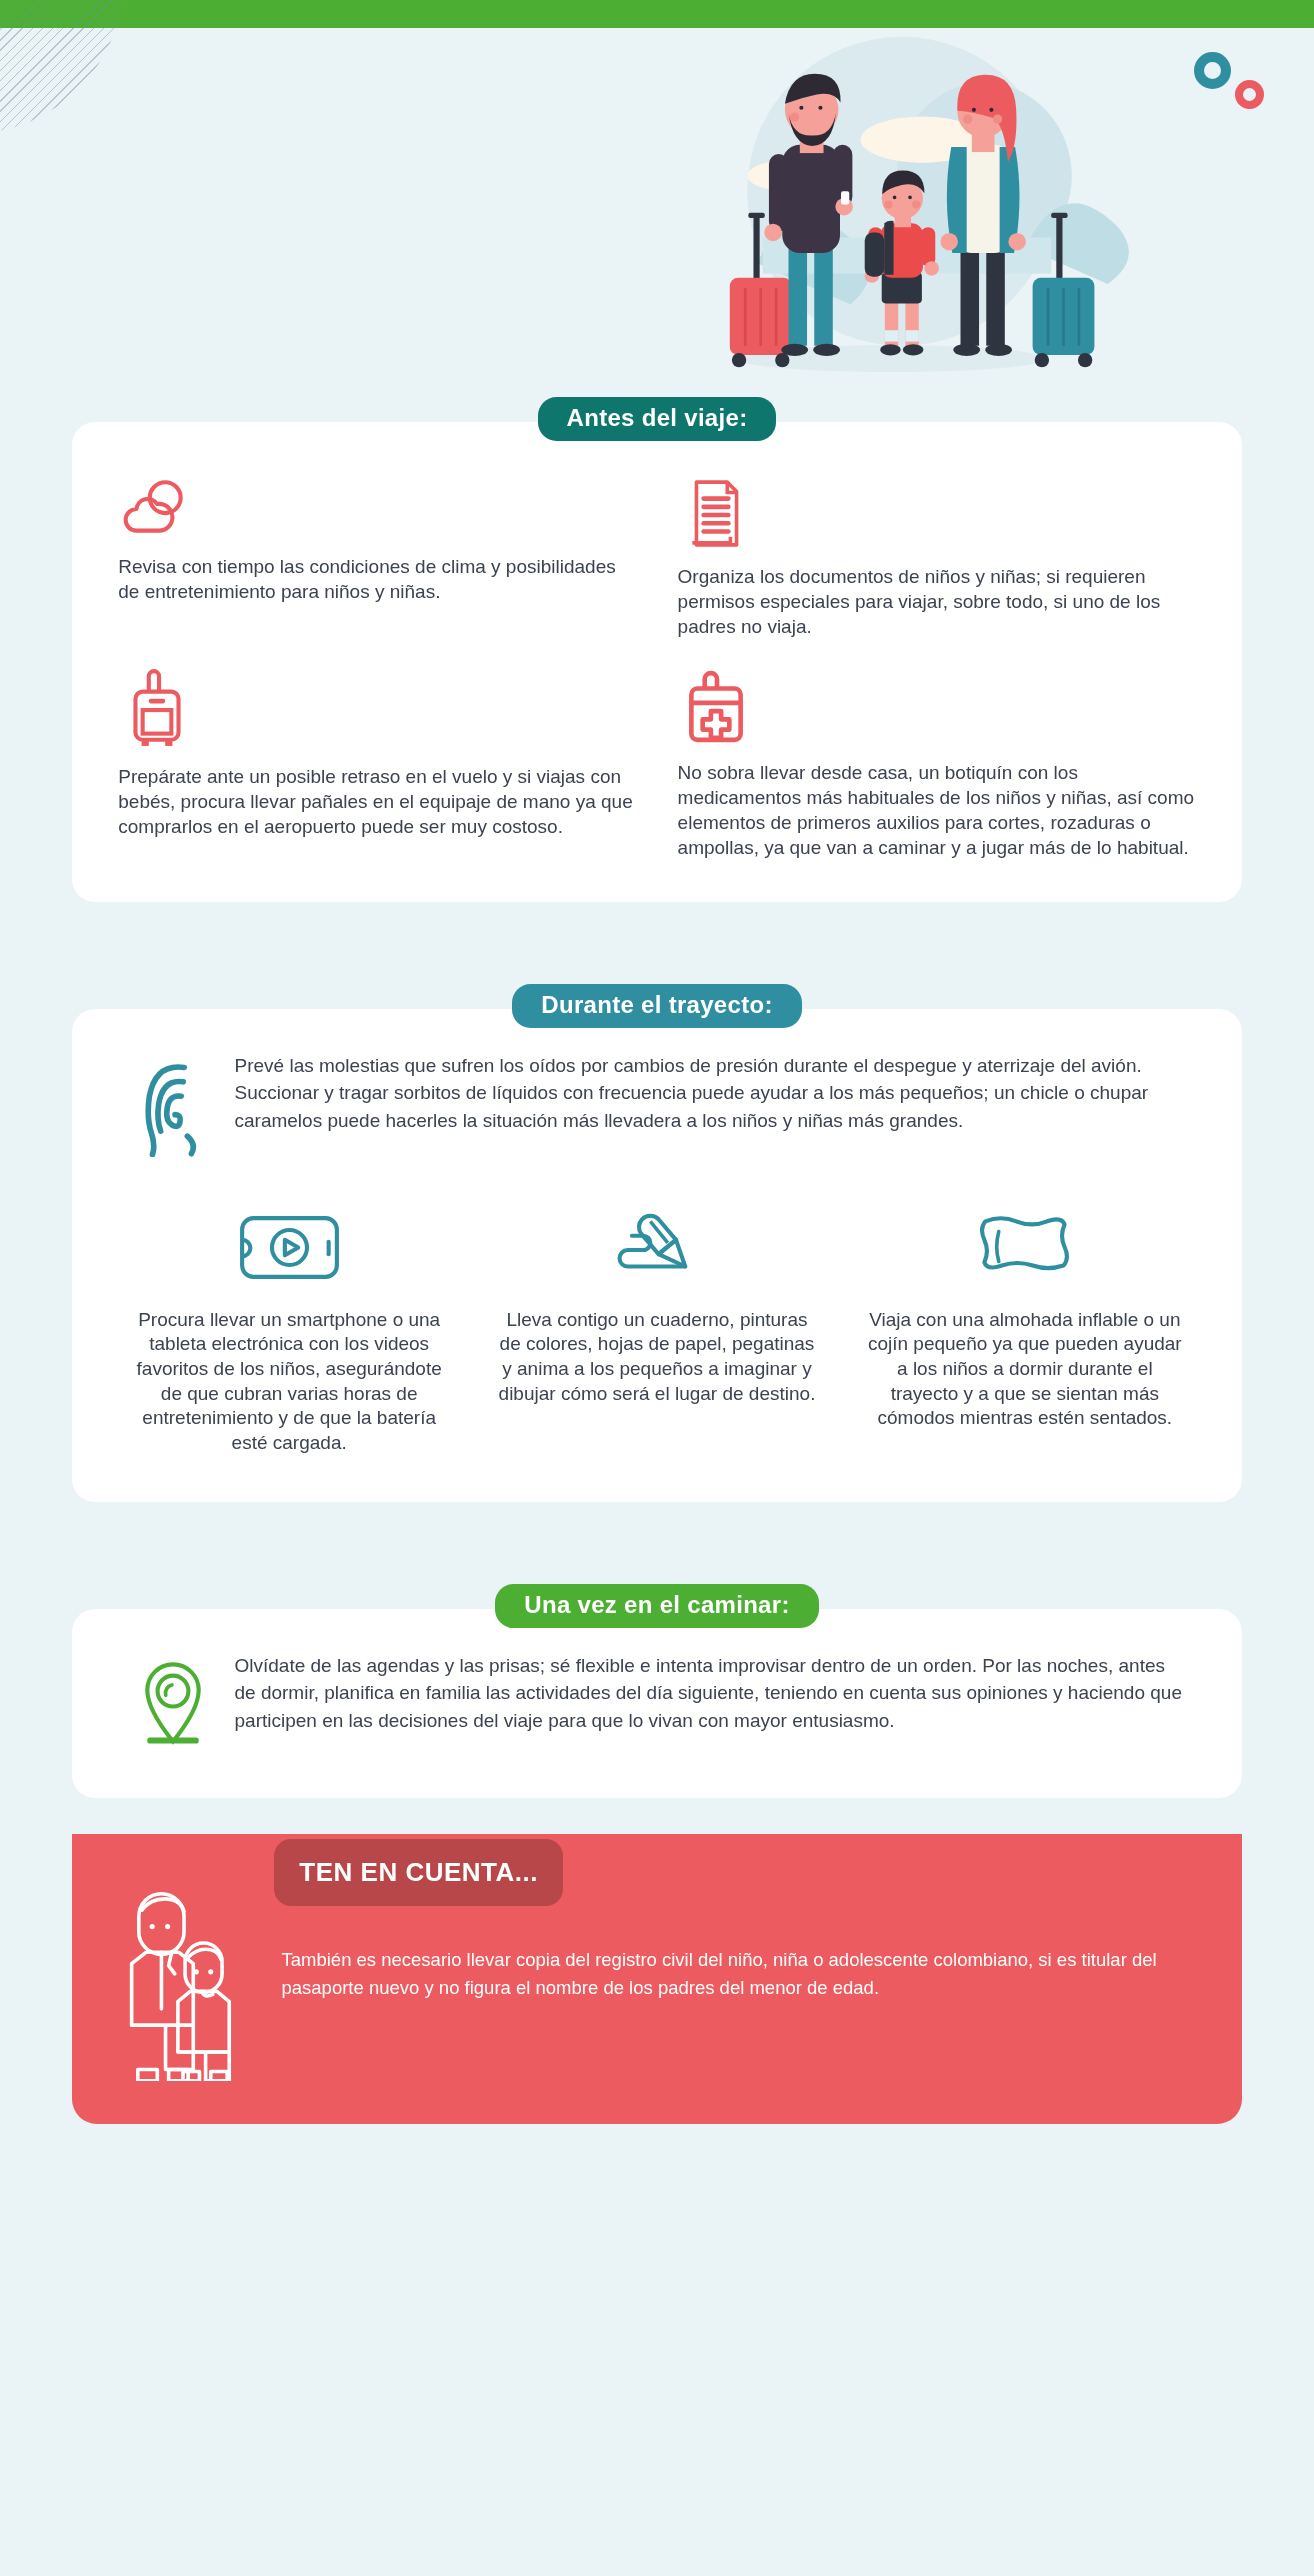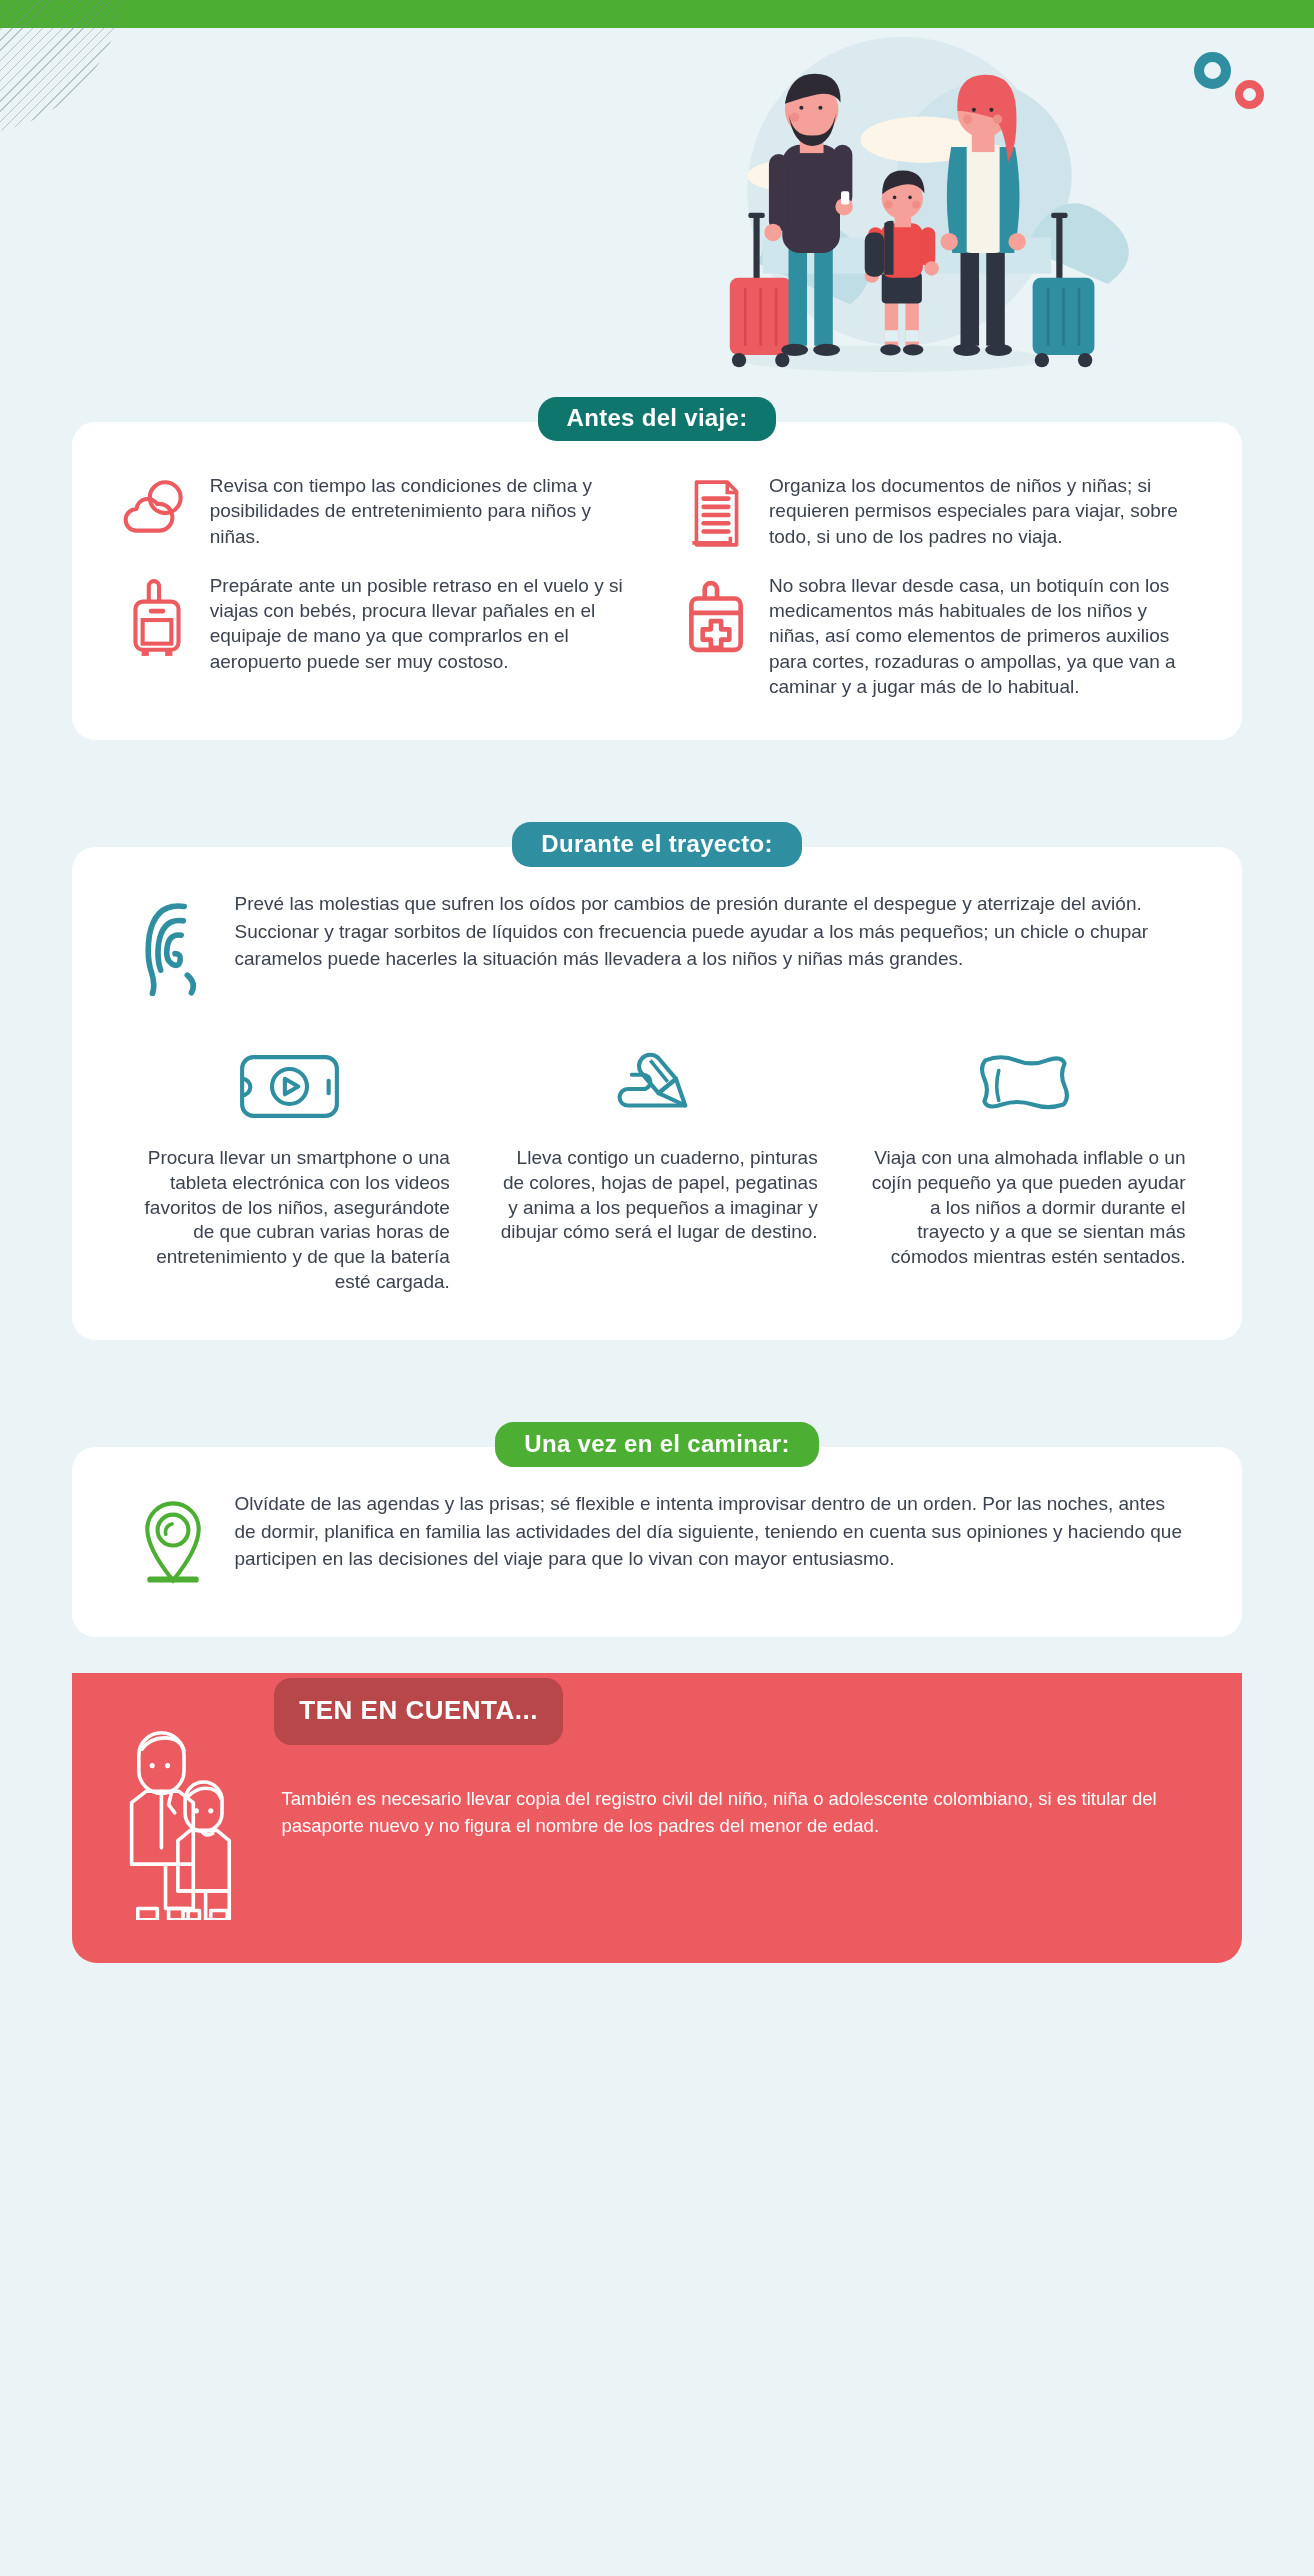--- a/index.html
+++ b/index.html
@@ -90,20 +90,21 @@
     grid-template-columns: 1fr 1fr;
     padding: 46px 36px 36px 36px;
     row-gap: 13.4px;
     column-gap: 20.6px;
   }
   .tip {
     display: flex;
     align-items: flex-start;
     gap: 14.4px;
     padding: 5.2px 10.3px;
+    flex-direction: column;
   }
   .tip-icon { flex: 0 0 auto; width: 77px; display: flex; justify-content: center; padding-top: 4.1px; }
   .tip-text {
     font-size: 19px;
     line-height: 1.33;
     color: #3b4250;
   }
 
   
   .tip-wide {
@@ -116,21 +117,21 @@
   .tip-wide .tip-text { font-size: 19px; line-height: 1.45; }
 
   
   .tip-grid-3 {
     display: grid;
     grid-template-columns: 1fr 1fr 1fr;
     padding: 26px 41px 46px 41px;
     gap: 15.5px;
   }
   .col {
-    text-align: right;
+    text-align: center;
     padding: 0 15.5px;
   }
   .col-icon { height: 98px; display: flex; align-items: center; justify-content: center; }
   .col-text {
     font-size: 19px;
     line-height: 1.30;
     color: #3b4250;
     margin-top: 11.3px;
   }
 

